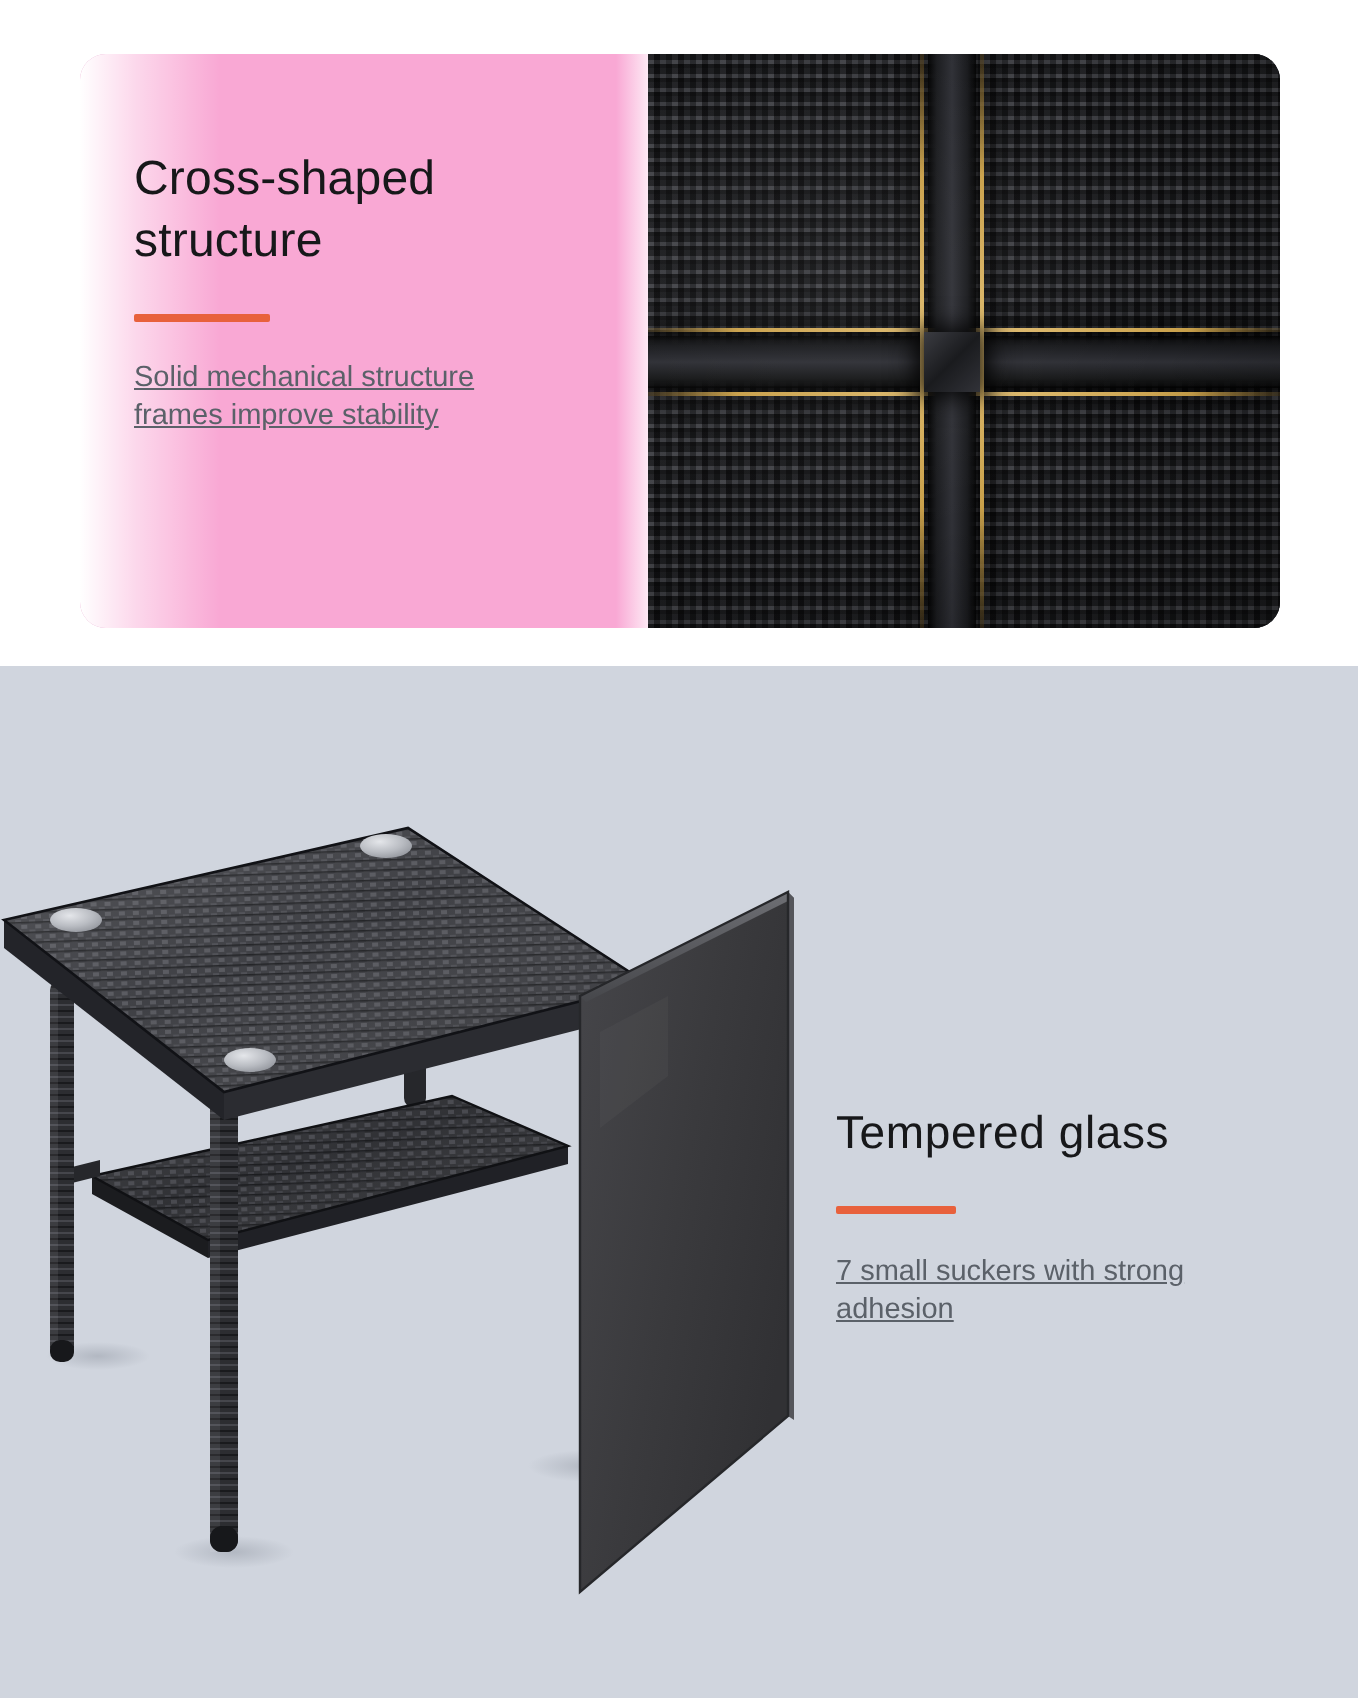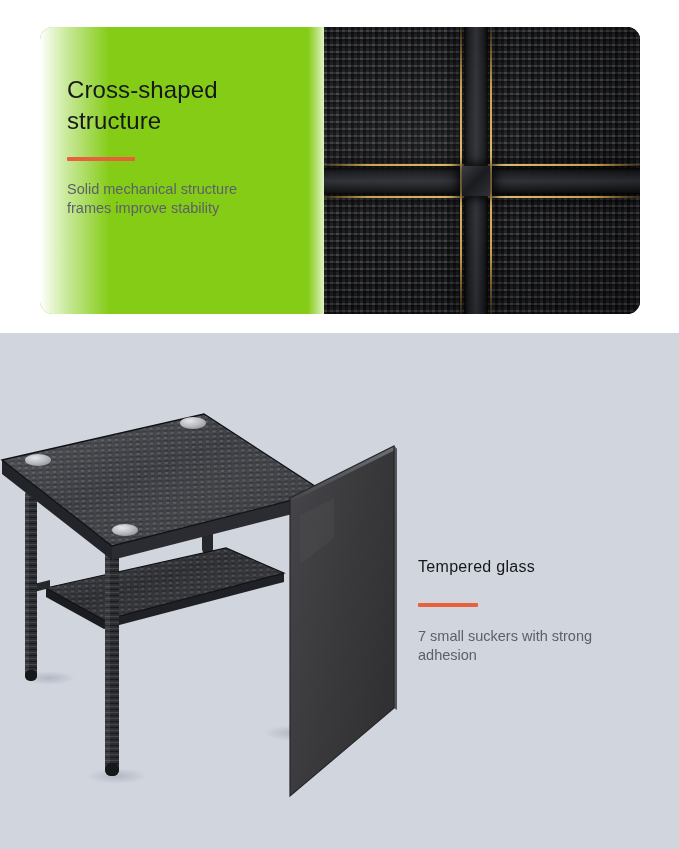--- a/index.html
+++ b/index.html
@@ -24,21 +24,21 @@
     height: 287px;
     border-radius: 13px;
     overflow: hidden;
     background: #d3d7e0;
     display: flex;
   }
   #top-card-text {
     position: relative;
     width: 284px;
     height: 100%;
-    background: #84cc16;
+    background: #f9a8d4;
     flex: 0 0 284px;
     z-index: 3;
   }
   
   #top-card-text::before {
     content: "";
     position: absolute;
     left: 0; top: 0; bottom: 0;
     width: 70px;
     background: linear-gradient(to right, #ffffff 0%, rgba(255,255,255,0.55) 40%, rgba(255,255,255,0) 100%);
@@ -68,20 +68,21 @@
     height: 4px;
     background: #e8613c;
     border-radius: 1px;
   }
   .feat-sub {
     font-size: 14.5px;
     line-height: 19px;
     color: #5b6169;
     white-space: pre-line;
     margin: 0;
+    text-decoration: underline;
   }
 
   #top-text-inner {
     position: absolute;
     left: 27px;
     top: 47px;
     width: 240px;
     z-index: 5;
   }
   #top-text-inner .feat-rule { margin: 21px 0 19px 0; }
@@ -177,21 +178,21 @@
     background: #d0d5de;
     overflow: hidden;
   }
 
   #bottom-text {
     position: absolute;
     left: 418px;
     top: 218px;
     width: 235px;
   }
-  #bottom-text .feat-heading { font-size: 16px; letter-spacing: 0.3px; }
+  #bottom-text .feat-heading { font-size: 23px; letter-spacing: 0.3px; }
   #bottom-text .feat-rule { margin: 21px 0 20px 0; width: 60px; }
 
   
   #table-render {
     position: absolute;
     left: -6px;
     top: 55px;
     width: 440px;
     height: 460px;
   }

